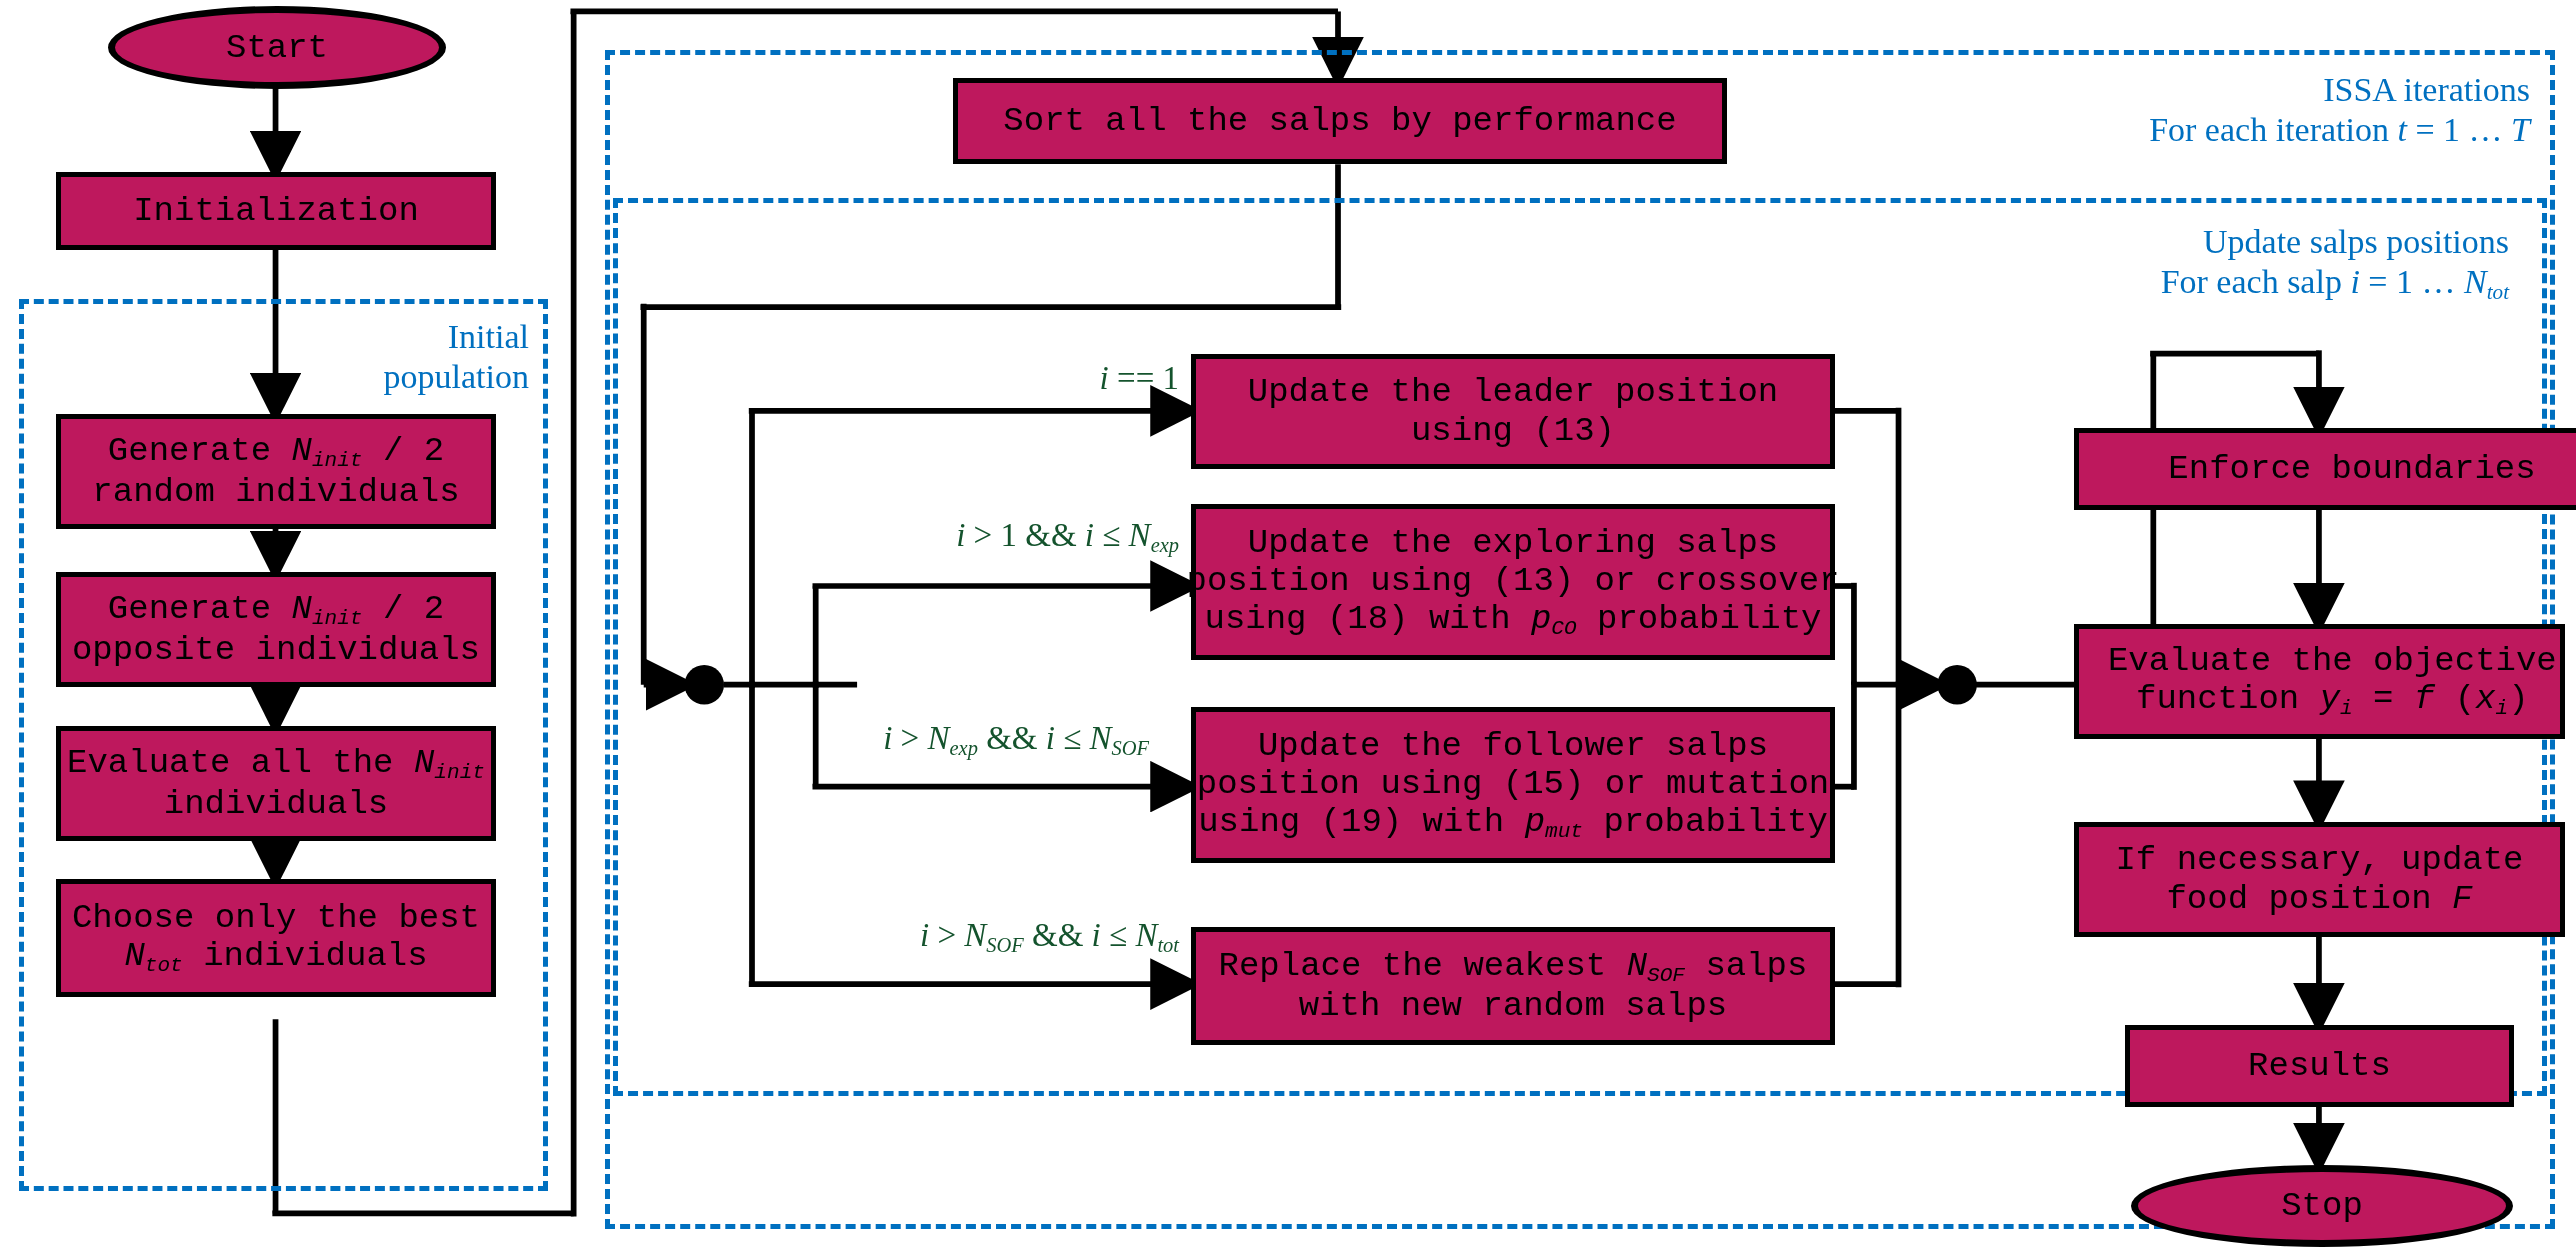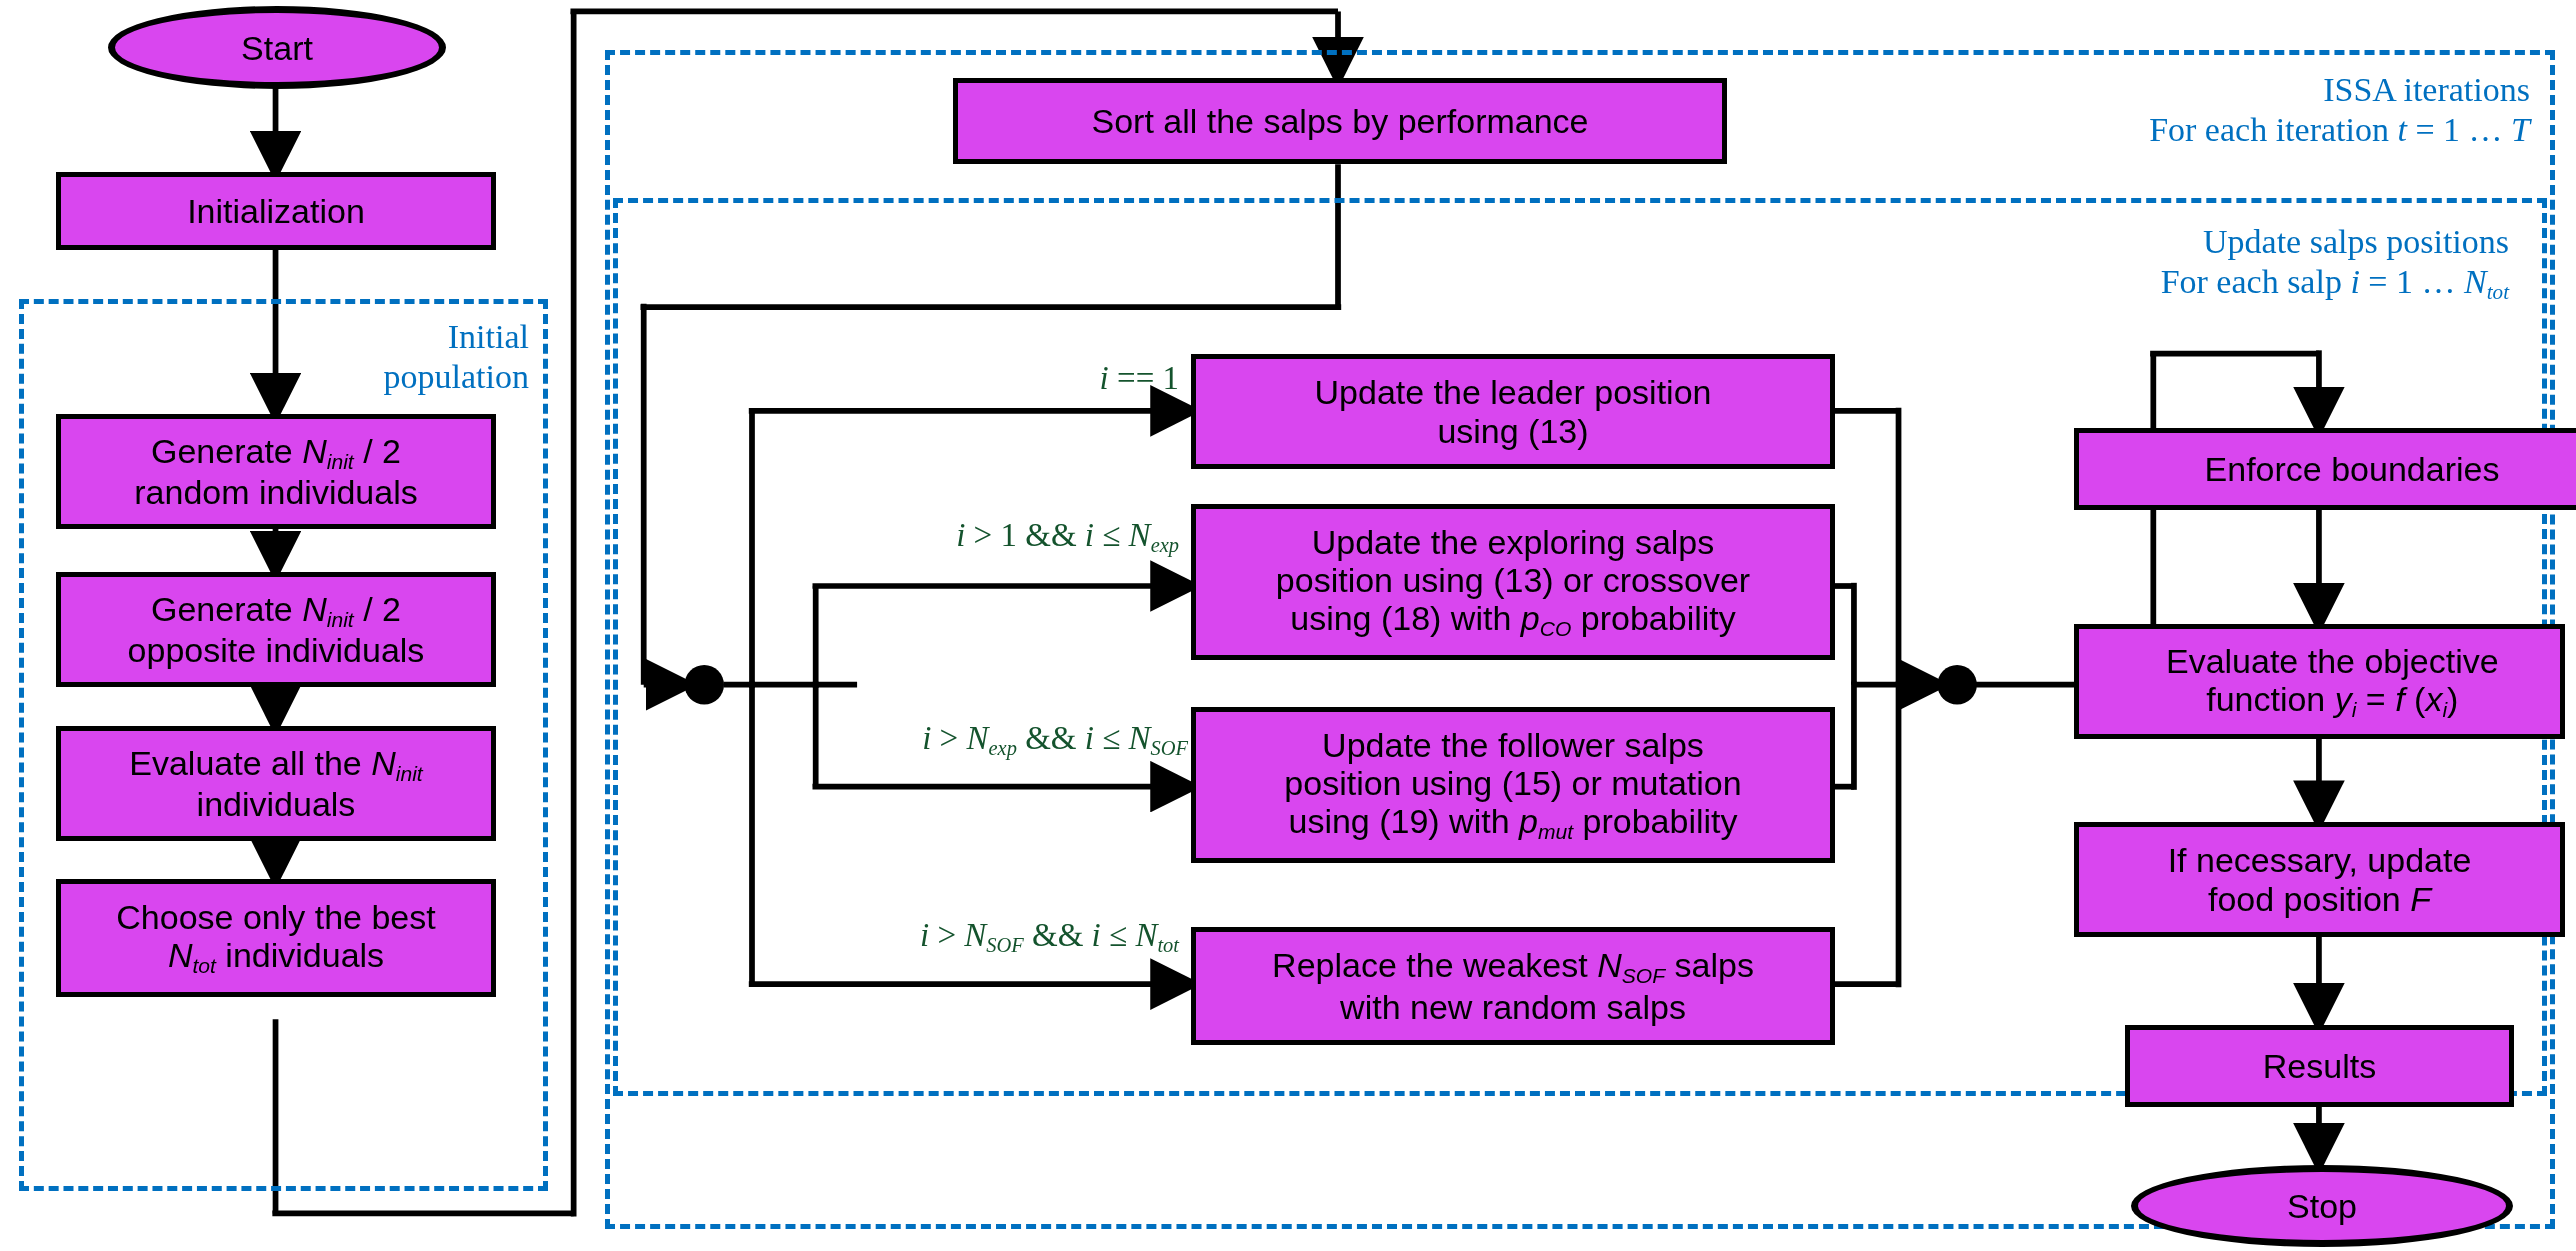--- a/index.html
+++ b/index.html
@@ -1,22 +1,22 @@
 <!DOCTYPE html>
 <html style="font-size:10.2px"><head>
 <meta charset="utf-8">
 <style>
   html,body{margin:0;padding:0;background:#ffffff;}
   body{font-family:"Liberation Serif", serif;}
   #canvas{position:relative;width:2576px;height:1251px;background:#fff;overflow:hidden;}
   #svgroot{position:absolute;left:0;top:0;width:2576px;height:1251px;}
 
   .node{position:absolute;box-sizing:border-box;display:flex;align-items:center;
-        justify-content:center;text-align:center;background:#d946ef;
-        border:5.7px solid #000;font-family:Liberation Sans, sans-serif;
+        justify-content:center;text-align:center;background:#be185d;
+        border:5.7px solid #000;font-family:Liberation Mono, monospace;
         font-size:34px;line-height:1.12;color:#000;padding:2.5px 6.4px;}
   .terminal{border-radius:50%;border:7px solid #000;}
   .node .ln{display:block;white-space:nowrap;}
   .node sub{font-size:0.62em;font-style:italic;vertical-align:-0.28em;}
   .it{font-style:italic;}
 
   .edgelabel{position:absolute;font-family:"Liberation Serif", serif;font-size:33px;
              color:#14532d;white-space:nowrap;text-align:right;}
   .edgelabel sub{font-size:0.62em;font-style:italic;vertical-align:-0.28em;margin-top:21px;}
 
@@ -195,21 +195,21 @@
   </div>
 
   <div class="edgelabel" style="left:886px; top:360px; width:293px;">
     <i class="it">i</i><span> == 1</span>
   </div>
 
   <div class="edgelabel" style="left:790px; top:517px; width:389px;">
     <i class="it">i</i><span> &gt; 1 &amp;&amp; </span><i class="it">i</i><span> ≤ </span><i class="it">N</i><sub>exp</sub>
   </div>
 
-  <div class="edgelabel" style="left:767px; top:720px; width:421px;">
+  <div class="edgelabel" style="left:728px; top:720px; width:421px;">
     <i class="it">i</i><span> &gt; </span><i class="it">N</i><sub>exp</sub><span> &amp;&amp; </span><i class="it">i</i><span> ≤ </span><i class="it">N</i><sub>SOF</sub>
   </div>
 
   <div class="edgelabel" style="left:758px; top:917px; width:421px;">
     <i class="it">i</i><span> &gt; </span><i class="it">N</i><sub>SOF</sub><span> &amp;&amp; </span><i class="it">i</i><span> ≤ </span><i class="it">N</i><sub>tot</sub>
   </div>
 
   <div class="node" style="left:2074px; top:428px; width:556px; height:82px;text-align:center;">
     <span class="ln">Enforce boundaries</span>
   </div>

